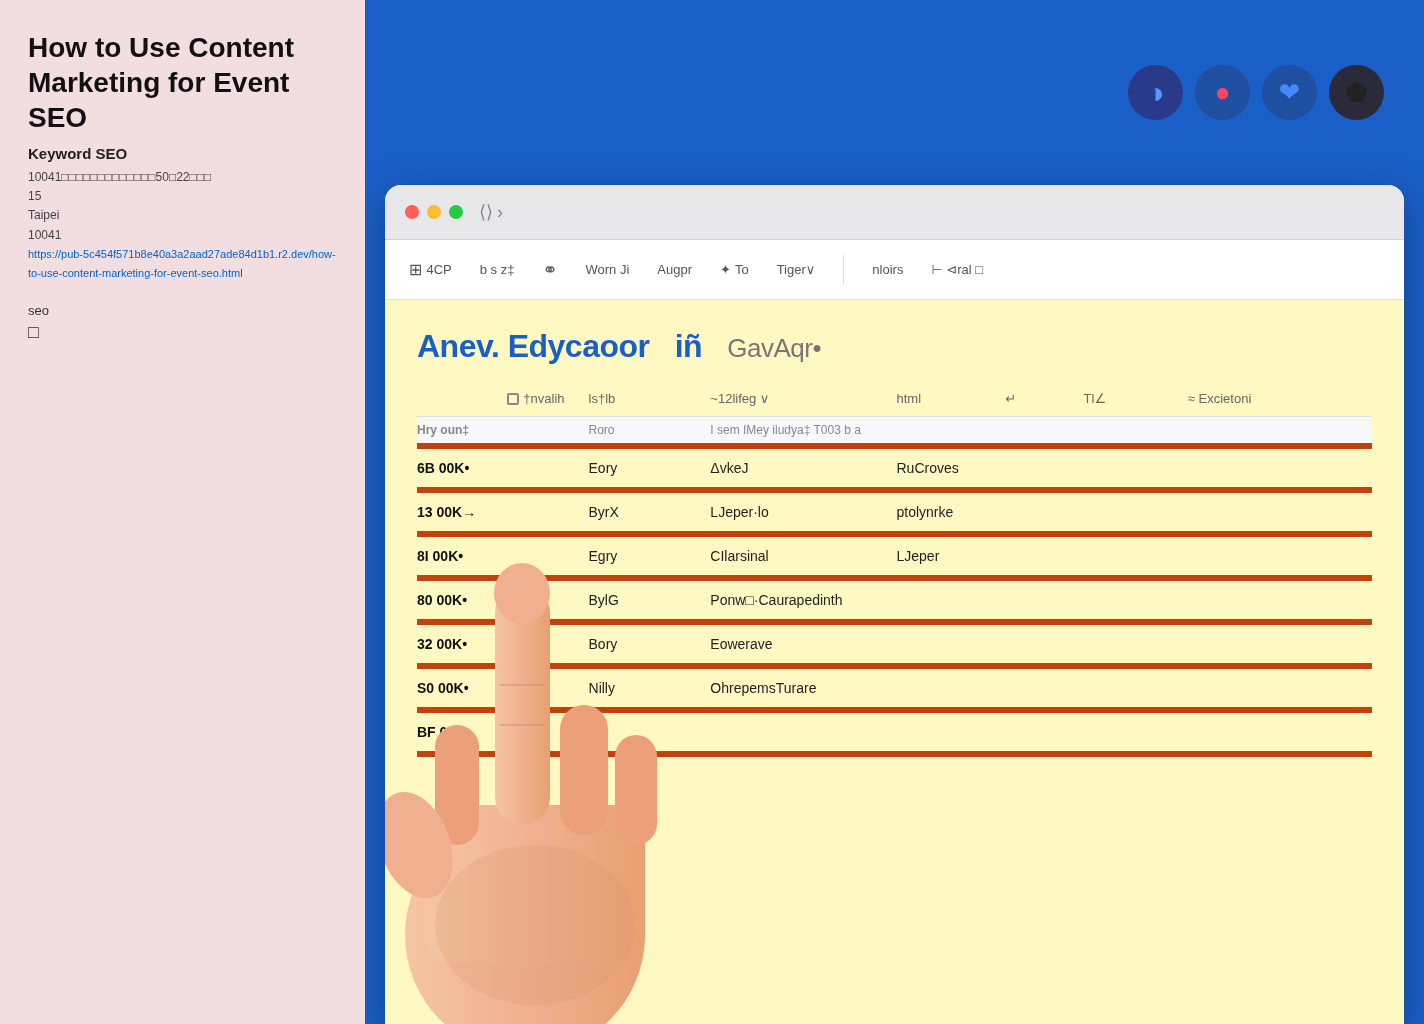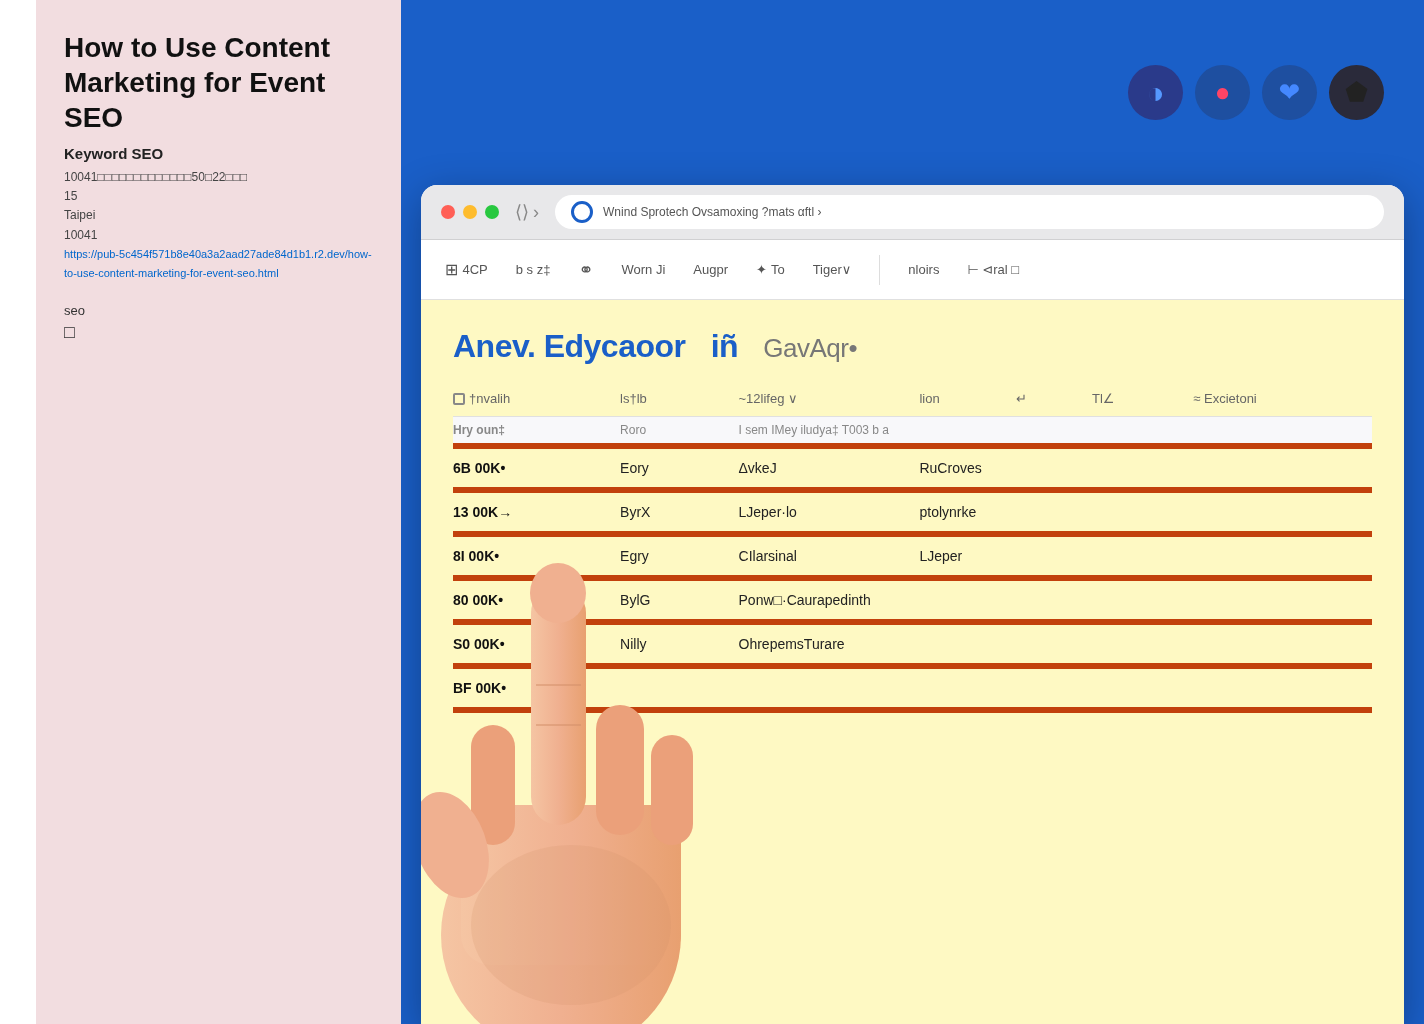--- a/index.html
+++ b/index.html
@@ -16,21 +16,20 @@
     .sidebar {
       width: 365px;
       min-width: 365px;
       background: #f2dde0;
       height: 1024px;
       padding: 30px 28px;
       display: flex;
       flex-direction: column;
       position: relative;
       z-index: 2;
-      margin-left: 36px;
     }
 
     .sidebar-title {
       font-size: 28px;
       font-weight: 700;
       color: #111;
       line-height: 1.25;
       margin-bottom: 10px;
     }
 
@@ -321,24 +320,20 @@
     <div class="browser-chrome">
       <div class="traffic-lights">
         <div class="tl tl-red"></div>
         <div class="tl tl-yellow"></div>
         <div class="tl tl-green"></div>
       </div>
       <div class="nav-arrows">
         <span style="font-size:18px;color:#888;">⟨⟩</span>
         <span style="font-size:18px;color:#888;">›</span>
       </div>
-      <div class="browser-address">
-        <div class="address-circle"></div>
-        <span class="address-text">Wnind Sprotech Ovsamoxing ?mats αftl ›</span>
-      </div>
     </div>
 
     <div class="browser-toolbar">
       <div class="toolbar-item">
         <span class="toolbar-icon">⊞</span>
         <span>4CP</span>
       </div>
       <div class="toolbar-item">
         <span>b s z‡</span>
       </div>
@@ -375,28 +370,28 @@
         &nbsp;
         <span>iñ</span>
         &nbsp;
         <span style="color:#777;font-weight:400;font-size:26px;">GavAqr•</span>
       </h2>
 
       <table class="data-table">
         <thead>
           <tr>
             <th>
-              <span style="display:flex;align-items:center;gap:4px;">
+              <span style="display:flex;align-items:center;gap:4px;justify-content:flex-end;">
                 <span style="display:inline-block;width:12px;height:12px;border:2px solid #888;border-radius:2px;"></span>
                 †nvalih
               </span>
             </th>
             <th>ls†lb</th>
             <th>~12lifeg ∨</th>
-            <th>lion</th>
+            <th>html</th>
             <th>↵</th>
             <th>Tl∠</th>
             <th>≈ Excietoni</th>
           </tr>
           <tr style="background:#f8f8fa;">
             <td style="padding:6px 12px 6px 0;font-size:12px;color:#888;">Hry oun‡</td>
             <td style="padding:6px 12px;font-size:12px;color:#888;margin-top:8px;">Roro</td>
             <td style="padding:4px 12px;font-size:12px;color:#888;" colspan="5">I sem IMey iludya‡ T003 b a</td>
           </tr>
         </thead>
@@ -416,20 +411,25 @@
           <tr>
             <td>8I 00K•</td>
             <td>Egry</td>
             <td>CIlarsinal</td>
             <td colspan="4">LJeper</td>
           </tr>
           <tr>
             <td>80 00K•</td>
             <td>BylG</td>
             <td colspan="5">Ponw□·Caurapedinth</td>
+          </tr>
+          <tr>
+            <td>32 00K•</td>
+            <td>Bory</td>
+            <td colspan="5">Eowerave</td>
           </tr>
           <tr>
             <td>S0 00K•</td>
             <td>Nilly</td>
             <td colspan="5">OhrepemsTurare</td>
           </tr>
           <tr>
             <td>BF 00K•</td>
             <td></td>
             <td colspan="5"></td>

